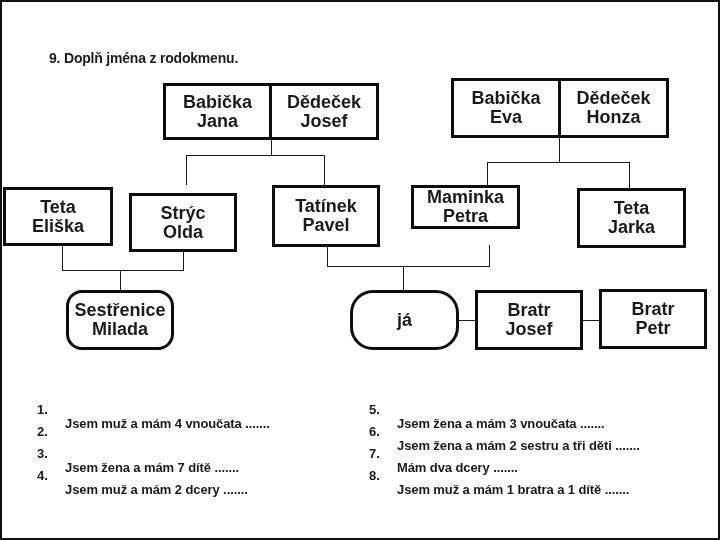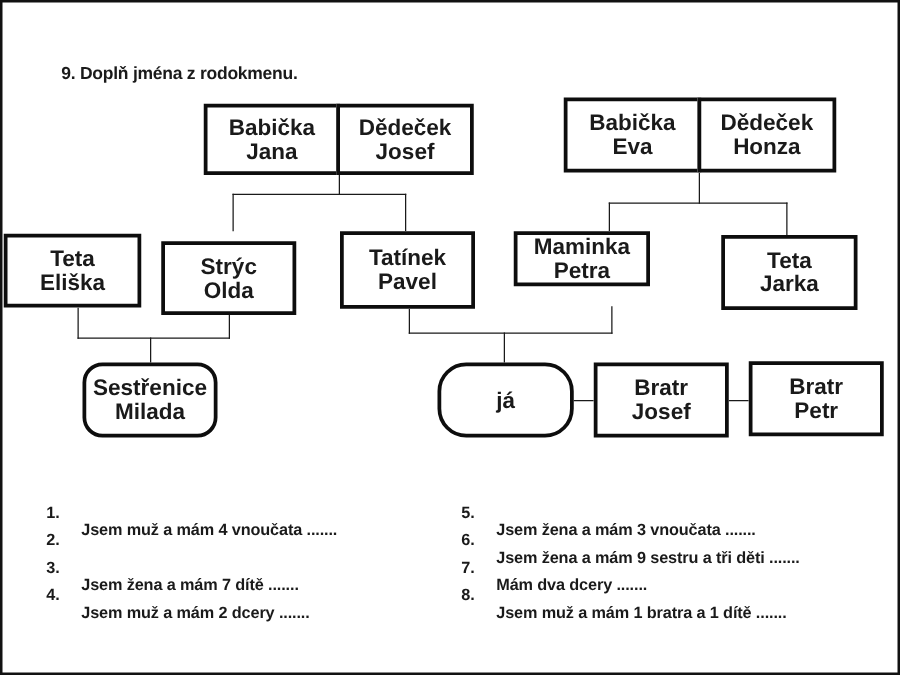--- a/index.html
+++ b/index.html
@@ -148,21 +148,21 @@
         <span class="qtext">Jsem muž a mám 2 dcery .......</span>
       </div>
     </div>
   <div class="qcol" id="questions-right">
       <div class="qrow">
         <span class="qnum">5.</span>
         <span class="qtext">Jsem žena a mám 3 vnoučata .......</span>
       </div>
       <div class="qrow">
         <span class="qnum">6.</span>
-        <span class="qtext">Jsem žena a mám 9 sestru a tři děti .......</span>
+        <span class="qtext">Jsem žena a mám 2 sestru a tři děti .......</span>
       </div>
       <div class="qrow">
         <span class="qnum">7.</span>
         <span class="qtext">Mám dva dcery .......</span>
       </div>
       <div class="qrow">
         <span class="qnum">8.</span>
         <span class="qtext">Jsem muž a mám 1 bratra a 1 dítě .......</span>
       </div>
     </div>

